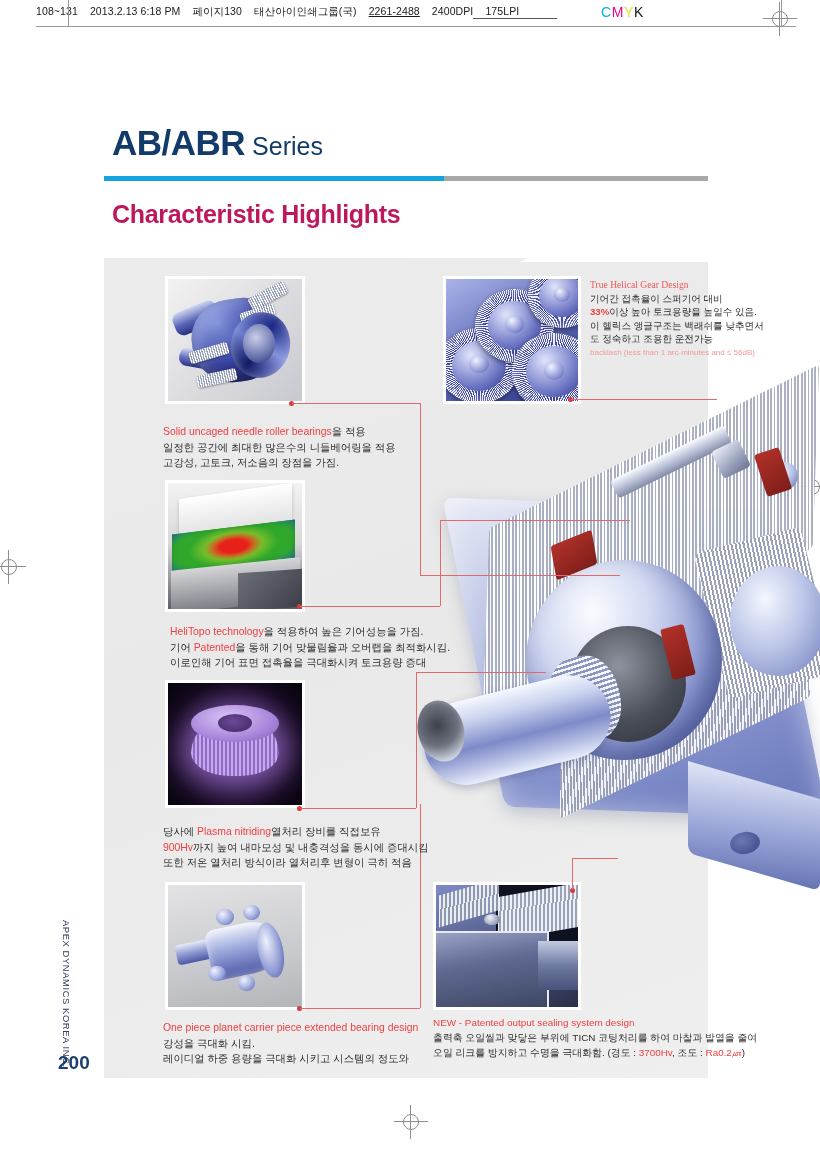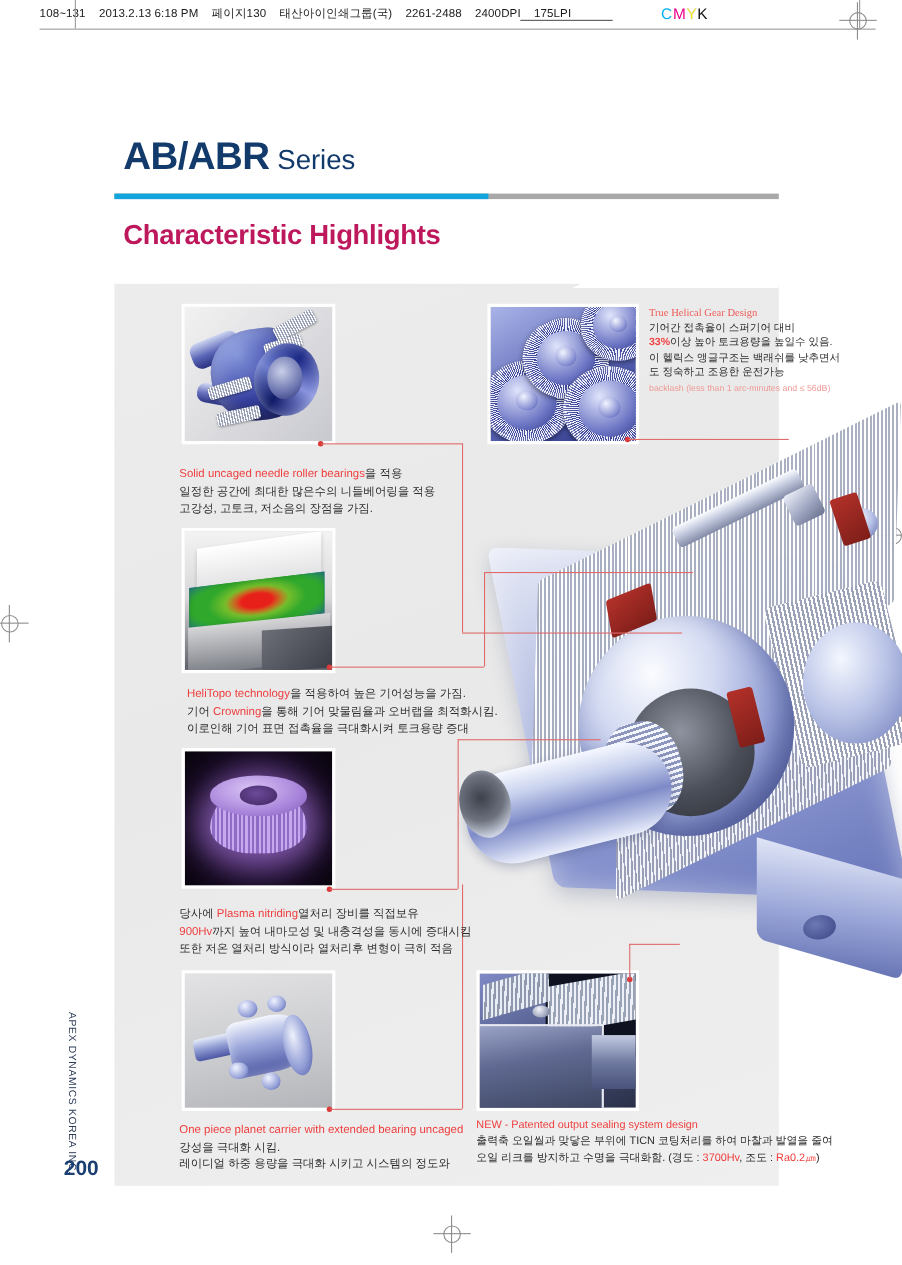--- a/index.html
+++ b/index.html
@@ -256,21 +256,21 @@
 </head>
 <body>
 
 <div class="page">
 
   <div class="slug">
     <span>108~131</span>
     <span>2013.2.13 6:18 PM</span>
     <span>페이지130</span>
     <span>태산아이인쇄그룹(국)</span>
-    <span style="">2261-2488</span>
+    <span style="text-decoration:underline">2261-2488</span>
     <span>2400DPI</span>
     <span>175LPI</span>
   </div>
   <div class="cmyk">
     <i class="c-c">C</i><i class="c-m">M</i><i class="c-y">Y</i><i class="c-k">K</i>
   </div>
 
   <div class="vrule" style="left:68px;top:0;height:26px;"></div>
   <div class="vrule" style="left:781px;top:0;height:26px;"></div>
   <div class="hrule" style="left:36px;top:26px;width:760px;"></div>
@@ -426,32 +426,32 @@
   </div>
 
   <div class="cap" style="left:163px;top:424px;">
     <div><span class="hd">Solid uncaged needle roller bearings</span><span>을 적용</span></div>
     <div>일정한 공간에 최대한 많은수의 니들베어링을 적용</div>
     <div>고강성, 고토크, 저소음의 장점을 가짐.</div>
   </div>
 
   <div class="cap" style="left:170px;top:624px;">
     <div><span class="hd">HeliTopo technology</span><span>을 적용하여 높은 기어성능을 가짐.</span></div>
-    <div><span>기어 </span><span class="em">Crowning</span><span>을 통해 기어 맞물림율과 오버랩을 최적화시킴.</span></div>
+    <div><span>기어 </span><span class="em">Patented</span><span>을 통해 기어 맞물림율과 오버랩을 최적화시킴.</span></div>
     <div>이로인해 기어 표면 접촉율을 극대화시켜 토크용량 증대</div>
   </div>
 
   <div class="cap" style="left:163px;top:824px;">
     <div><span>당사에 </span><span class="em">Plasma nitriding</span><span>열처리 장비를 직접보유</span></div>
     <div><span class="em">900Hv</span><span>까지 높여 내마모성 및 내충격성을 동시에 증대시킴</span></div>
     <div>또한 저온 열처리 방식이라 열처리후 변형이 극히 적음</div>
   </div>
 
   <div class="cap" style="left:163px;top:1020px;">
-    <div class="hd">One piece planet carrier with extended bearing uncaged</div>
+    <div class="hd">One piece planet carrier piece extended bearing design</div>
     <div>강성을 극대화 시킴.</div>
     <div>레이디얼 하중 용량을 극대화 시키고 시스템의 정도와</div>
   </div>
 
   <div class="cap" style="left:433px;top:1015px;font-size:9.9px;line-height:15px;">
     <div class="hd">NEW - Patented output sealing system design</div>
     <div>출력축 오일씰과 맞닿은 부위에 TICN 코팅처리를 하여 마찰과 발열을 줄여</div>
     <div><span>오일 리크를 방지하고 수명을 극대화함. (경도 : </span><span class="em">3700Hv</span><span>, 조도 : </span><span class="em">Ra0.2㎛</span><span>)</span></div>
   </div>
 

